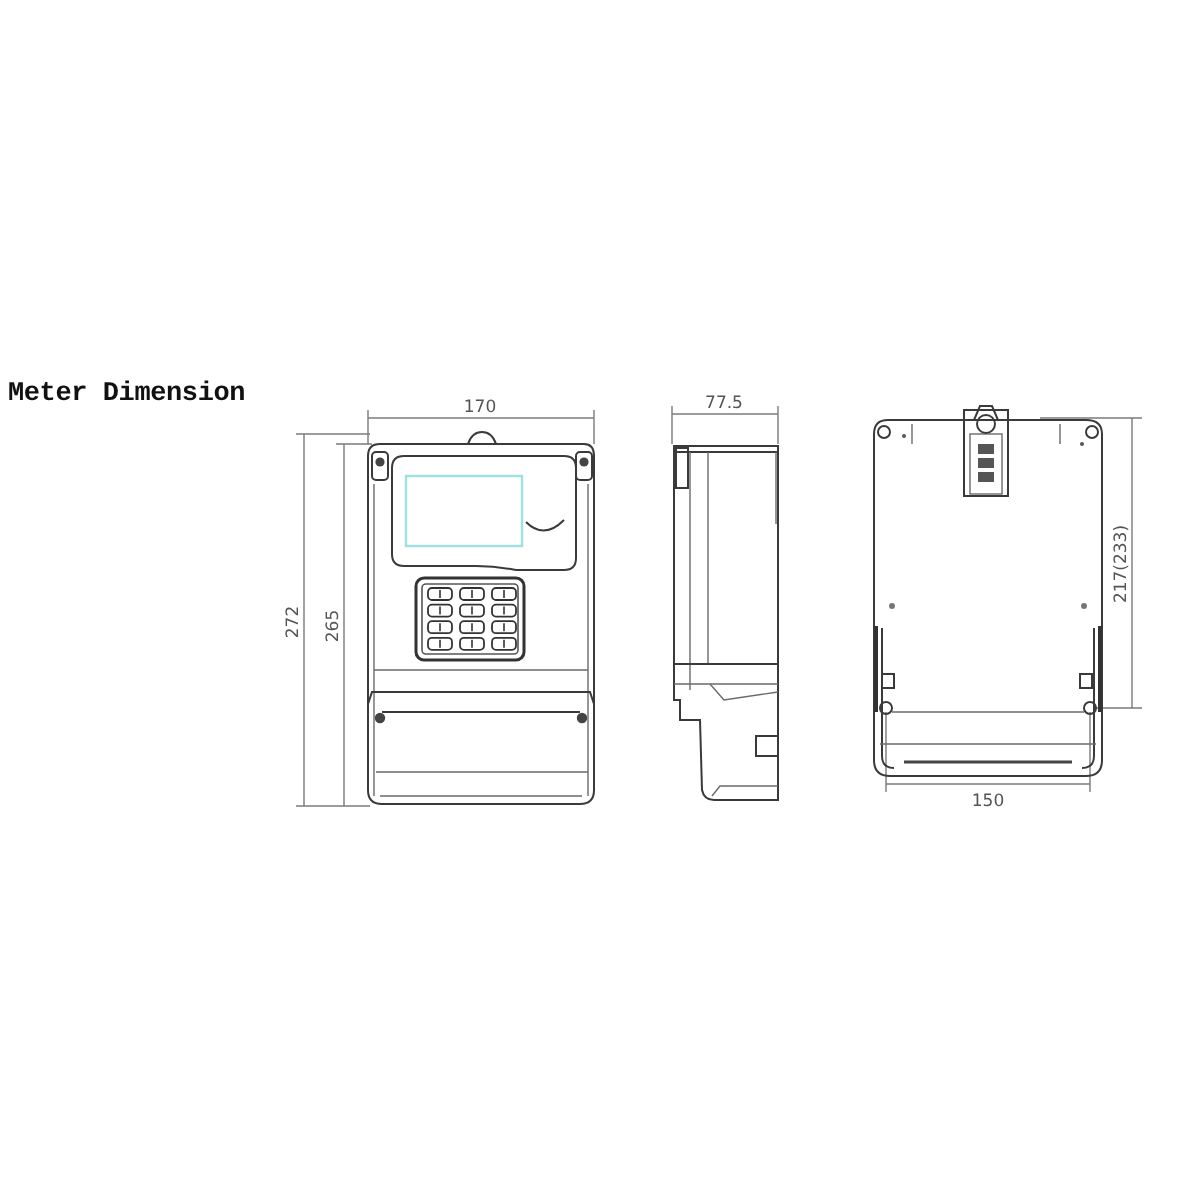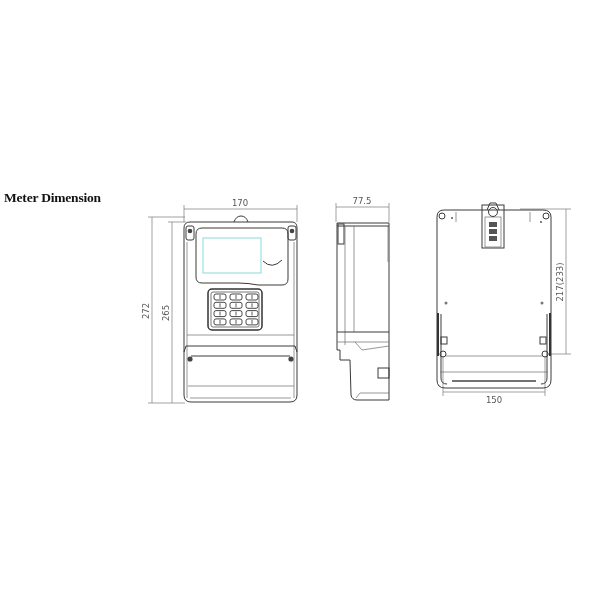--- a/index.html
+++ b/index.html
@@ -1,17 +1,17 @@
 <!DOCTYPE html>
 <html><head>
 <meta charset="utf-8">
 <style>
   html, body { margin: 0; padding: 0; background: #ffffff; }
   body { width: 600px; height: 600px; position: relative; overflow: hidden; font-family: "Liberation Sans", sans-serif; }
-  .title { position: absolute; left: 4px; top: 190px; font-family: Liberation Serif, serif; font-weight: bold; font-size: 13.5px; color: #111; letter-spacing: -0.2px; }
+  .title { position: absolute; left: 4px; top: 190px; font-family: Liberation Mono, monospace; font-weight: bold; font-size: 13.5px; color: #111; letter-spacing: -0.2px; }
   svg { position: absolute; left: 0; top: 0; }
   .ln { fill: none; stroke: #3a3a3a; stroke-width: 1; }
   .thin { fill: none; stroke: #6a6a6a; stroke-width: 0.7; }
   .dim { fill: none; stroke: #7a7a7a; stroke-width: 0.7; }
   .dimtxt { font-family: "DejaVu Sans", sans-serif; font-size: 8.5px; fill: #555; }
   .lcd { fill: none; stroke: #9fe0e0; stroke-width: 1.2; }
   .key { fill: #fff; stroke: #333; stroke-width: 0.9; }
 </style>
 </head>
 <body>

